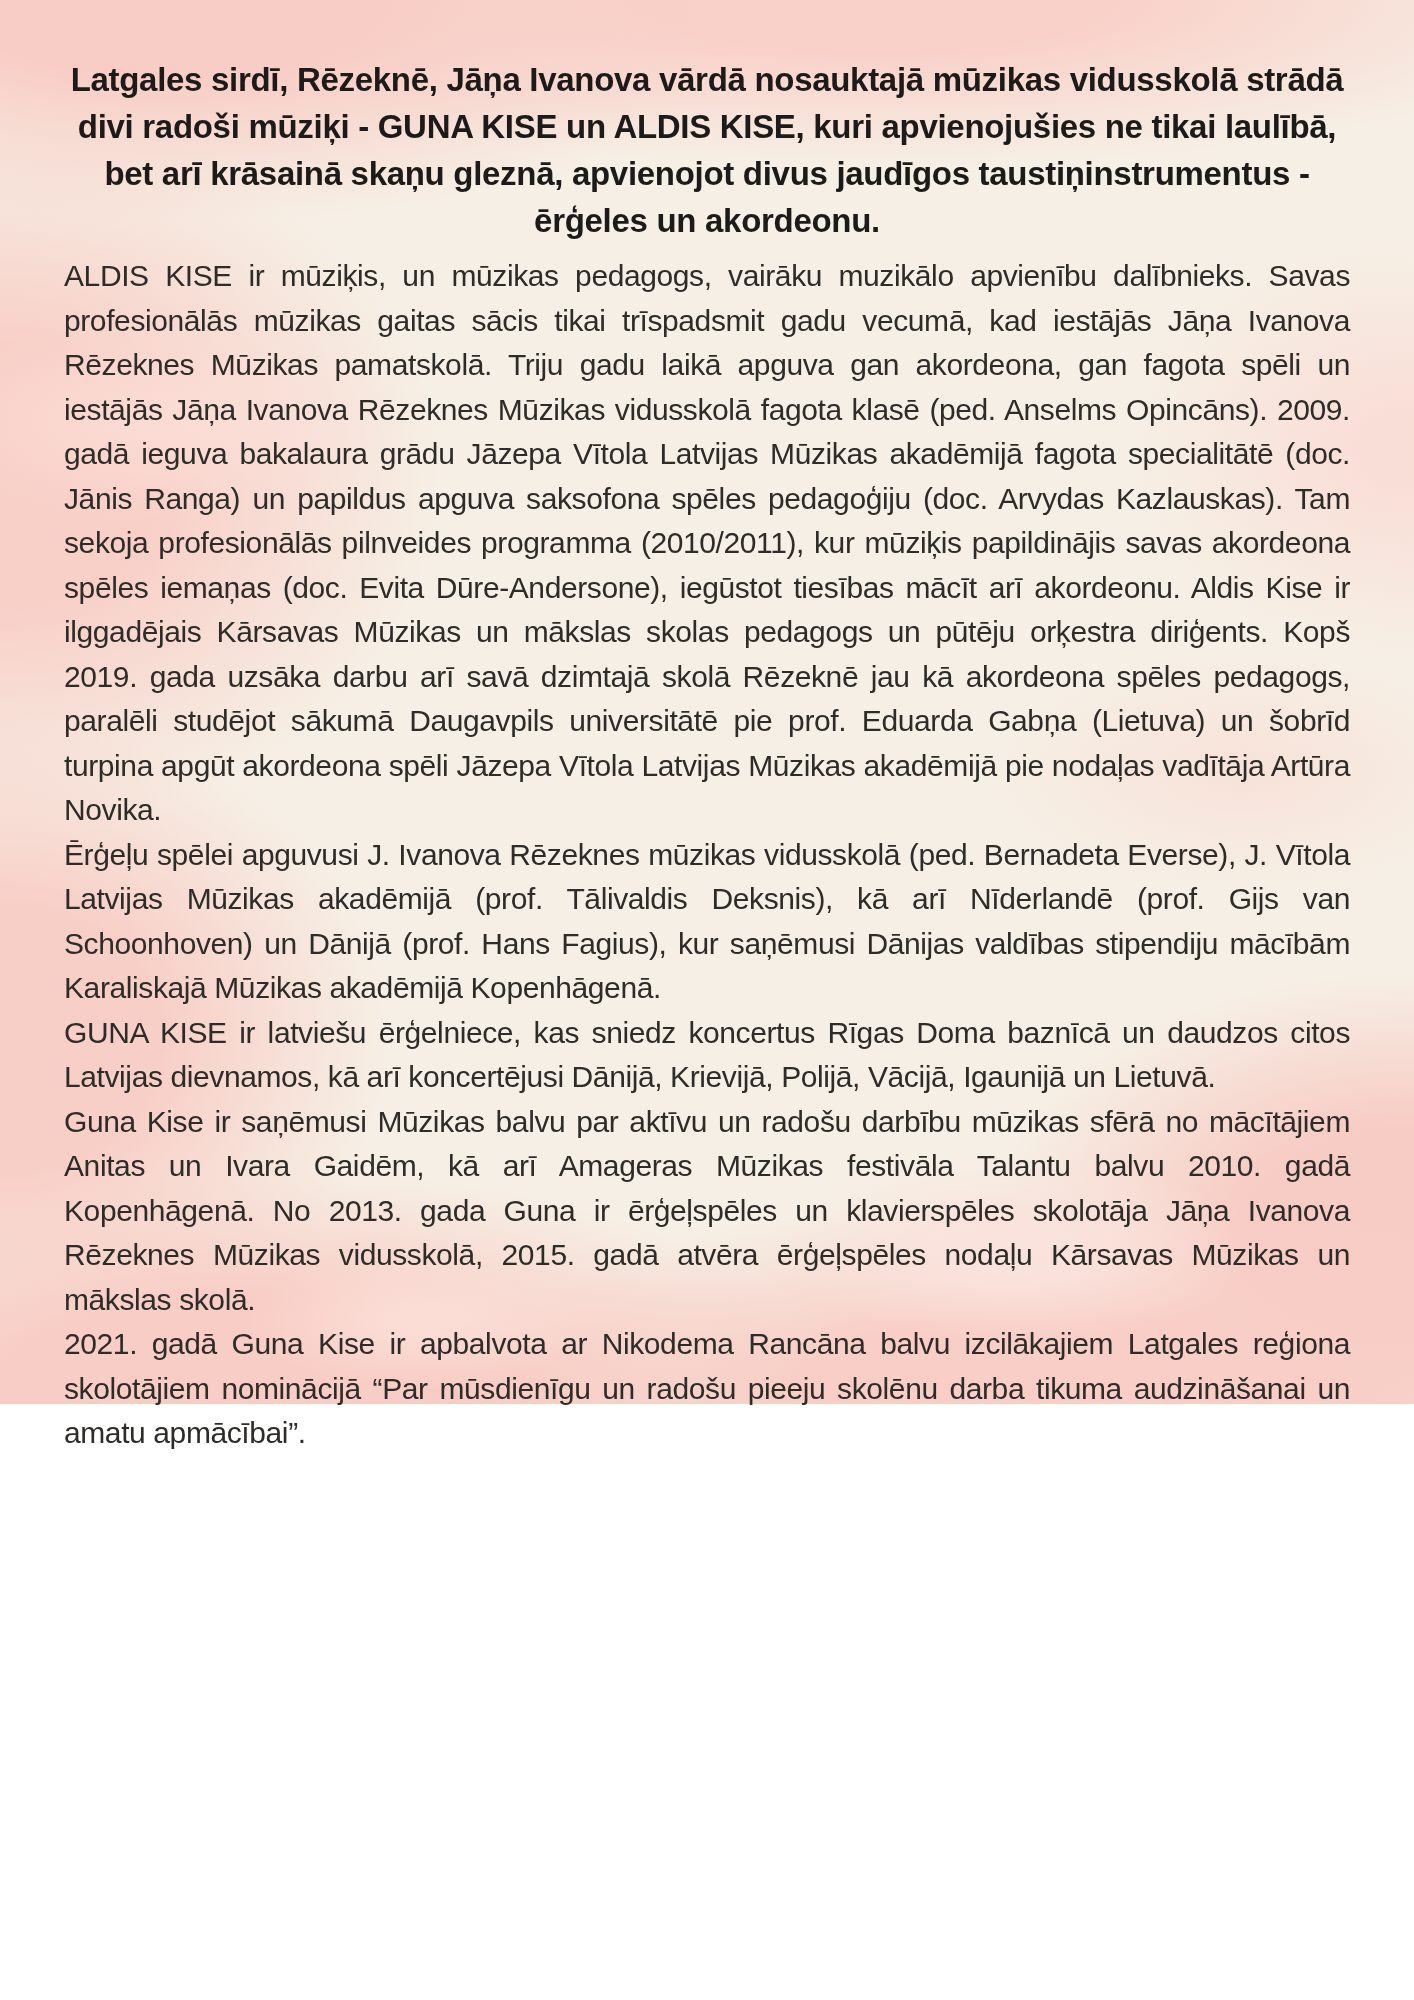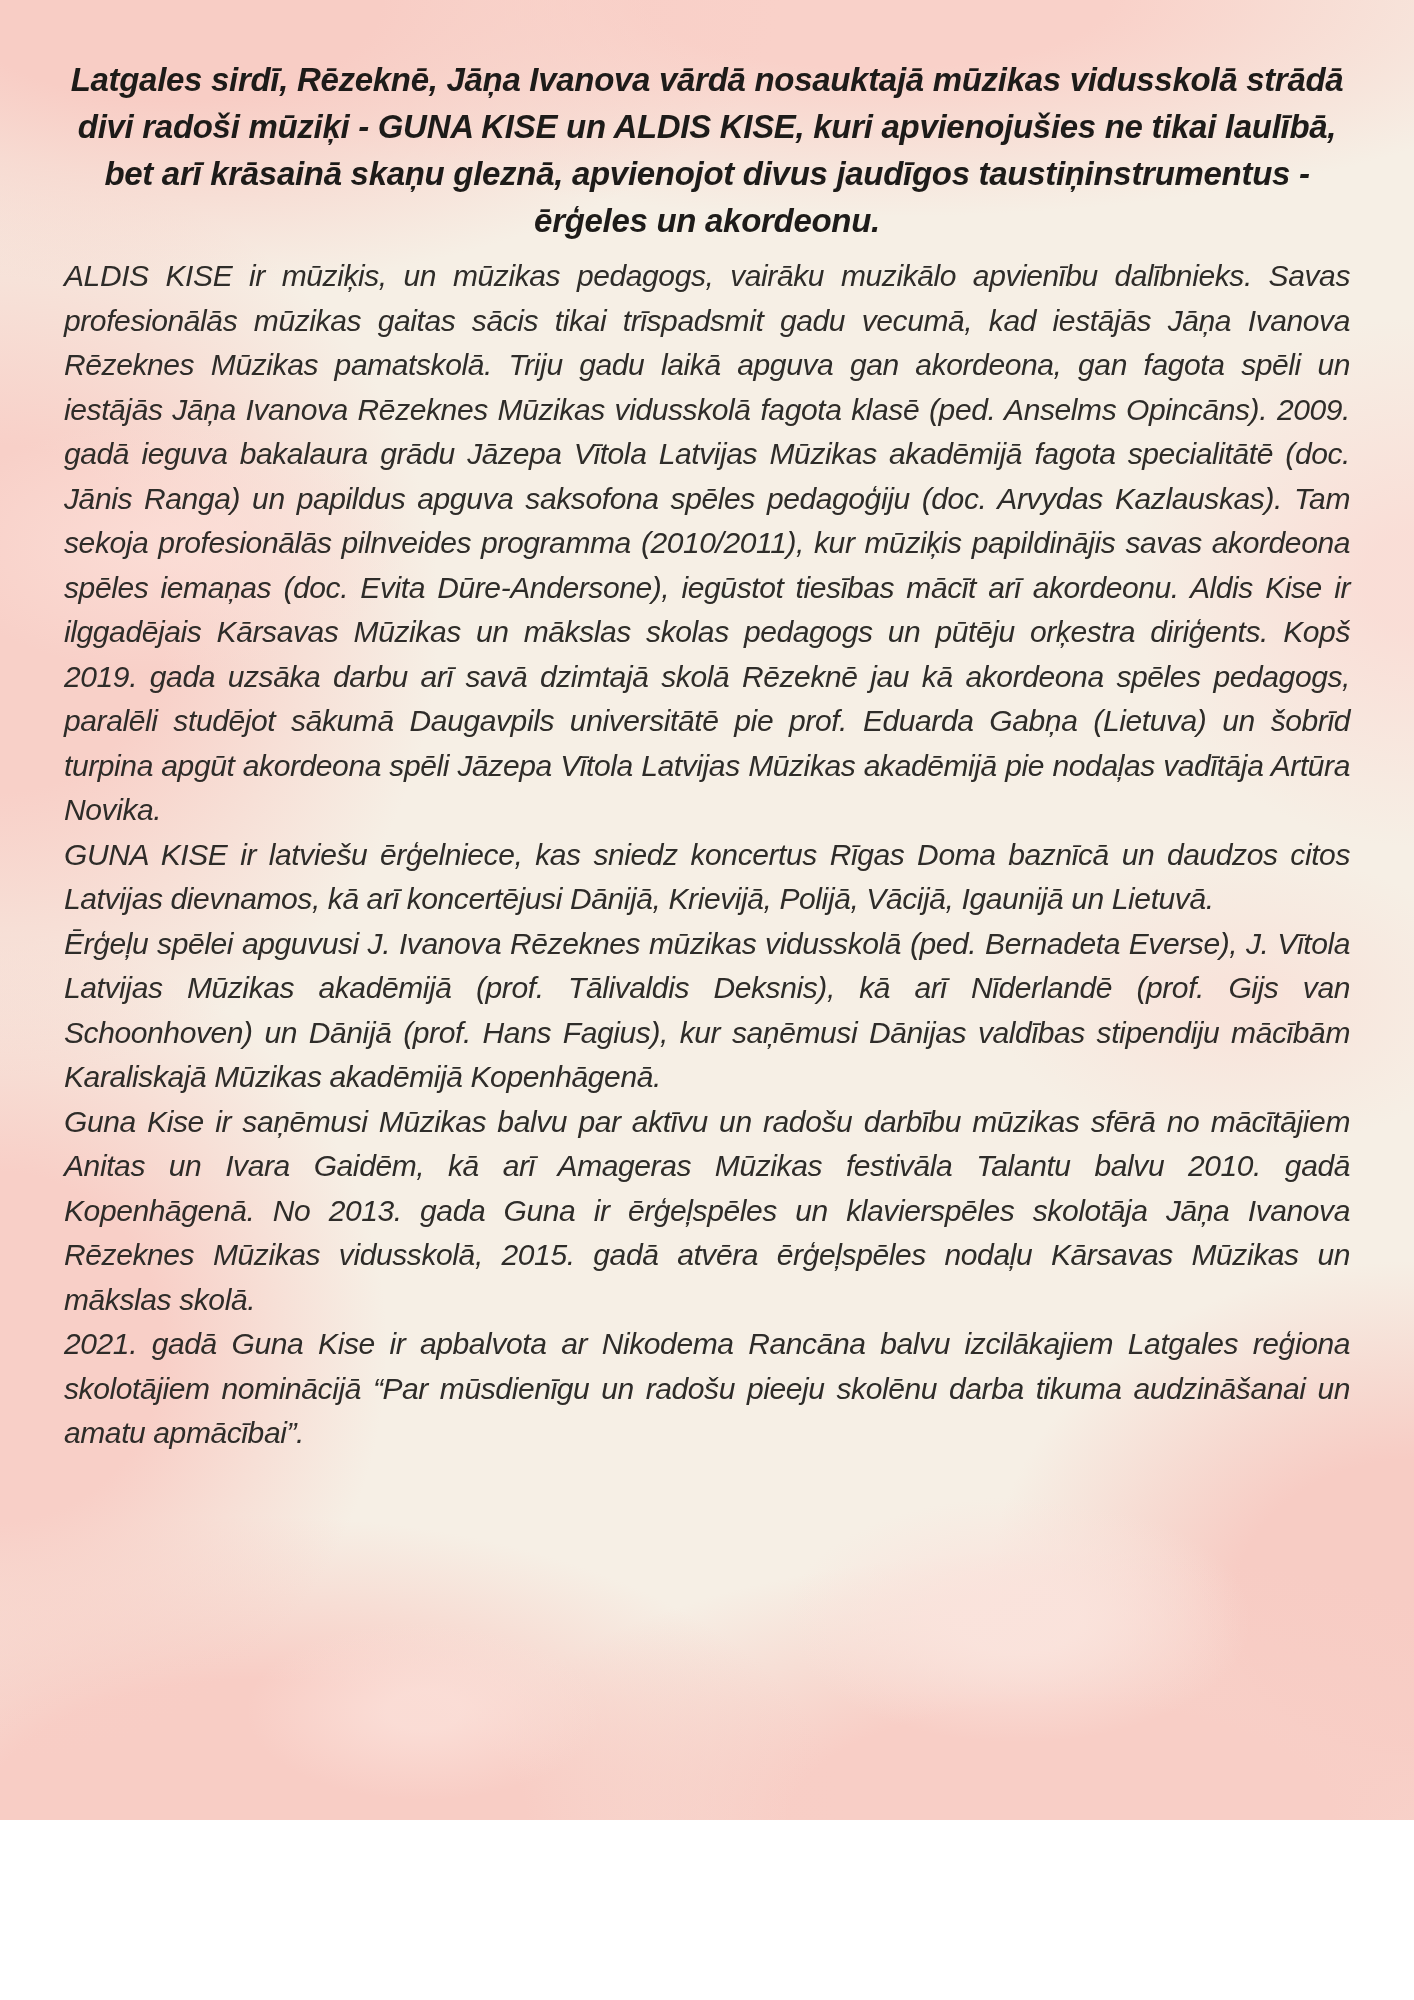--- a/index.html
+++ b/index.html
@@ -8,38 +8,37 @@
     width: 1414px;
     height: 2000px;
     overflow: hidden;
     font-family: "Liberation Sans", "DejaVu Sans", sans-serif;
   }
 
   
   .page {
     position: relative;
     width: 1414px;
-    height: 1820px;
+    height: 1404px;
     background-color: #f6efe5;
     background-image:
       
       radial-gradient(ellipse 22% 9% at 72% 89%, rgba(250,227,220,0.95) 20%, rgba(250,227,220,0) 75%),
       radial-gradient(ellipse 18% 7% at 30% 94%, rgba(251,224,217,0.8) 15%, rgba(251,224,217,0) 70%),
       radial-gradient(ellipse 24% 10% at 12% 30%, rgba(252,224,217,0.7) 10%, rgba(252,224,217,0) 70%),
       
       radial-gradient(ellipse 60% 22% at 12% 0%, #f8cdc5 25%, rgba(248,205,197,0) 72%),
       radial-gradient(ellipse 75% 17% at 62% 0%, #f9d1c9 22%, rgba(249,209,201,0) 70%),
       radial-gradient(ellipse 42% 34% at 0% 34%, #f8d0c8 28%, rgba(248,208,200,0) 74%),
       radial-gradient(ellipse 36% 30% at 0% 74%, #f8cfc7 32%, rgba(248,207,199,0) 76%),
       radial-gradient(ellipse 55% 22% at 18% 100%, #f8cdc5 35%, rgba(248,205,197,0) 76%),
       radial-gradient(ellipse 60% 20% at 75% 100%, #f8cec6 32%, rgba(248,206,198,0) 74%),
       radial-gradient(ellipse 42% 26% at 100% 88%, #f7ccc4 30%, rgba(247,204,196,0) 72%),
       radial-gradient(ellipse 30% 22% at 100% 32%, rgba(250,219,212,0.85) 12%, rgba(250,219,212,0) 66%),
       radial-gradient(ellipse 26% 12% at 88% 55%, rgba(250,216,208,0.5) 10%, rgba(250,216,208,0) 68%);
-    font-style: italic;
   }
 
   .content {
     position: absolute;
     left: 64px;
     top: 56px;
     width: 1286px;
   }
 
   .headline {
@@ -63,19 +62,19 @@
   }
 </style>
 </head>
 <body>
 
 <div class="page">
   <div class="content">
     <h1 class="headline">Latgales sirdī, Rēzeknē, Jāņa Ivanova vārdā nosauktajā mūzikas vidusskolā strādā divi radoši mūziķi - GUNA KISE un ALDIS KISE, kuri apvienojušies ne tikai laulībā, bet arī krāsainā skaņu gleznā, apvienojot divus jaudīgos taustiņinstrumentus - ērģeles un akordeonu.</h1>
     <div class="article-body" id="article-body">
         <p>ALDIS KISE ir mūziķis, un mūzikas pedagogs, vairāku muzikālo apvienību dalībnieks. Savas profesionālās mūzikas gaitas sācis tikai trīspadsmit gadu vecumā, kad iestājās Jāņa Ivanova Rēzeknes Mūzikas pamatskolā. Triju gadu laikā apguva gan akordeona, gan fagota spēli un iestājās Jāņa Ivanova Rēzeknes Mūzikas vidusskolā fagota klasē (ped. Anselms Opincāns). 2009. gadā ieguva bakalaura grādu Jāzepa Vītola Latvijas Mūzikas akadēmijā fagota specialitātē (doc. Jānis Ranga) un papildus apguva saksofona spēles pedagoģiju (doc. Arvydas Kazlauskas). Tam sekoja profesionālās pilnveides programma (2010/2011), kur mūziķis papildinājis savas akordeona spēles iemaņas (doc. Evita Dūre-Andersone), iegūstot tiesības mācīt arī akordeonu. Aldis Kise ir ilggadējais Kārsavas Mūzikas un mākslas skolas pedagogs un pūtēju orķestra diriģents. Kopš 2019. gada uzsāka darbu arī savā dzimtajā skolā Rēzeknē jau kā akordeona spēles pedagogs, paralēli studējot sākumā Daugavpils universitātē pie prof. Eduarda Gabņa (Lietuva) un šobrīd turpina apgūt akordeona spēli Jāzepa Vītola Latvijas Mūzikas akadēmijā pie nodaļas vadītāja Artūra Novika.</p>
+        <p>Ērģeļu spēlei apguvusi J. Ivanova Rēzeknes mūzikas vidusskolā (ped. Bernadeta Everse), J. Vītola Latvijas Mūzikas akadēmijā (prof. Tālivaldis Deksnis), kā arī Nīderlandē (prof. Gijs van Schoonhoven) un Dānijā (prof. Hans Fagius), kur saņēmusi Dānijas valdības stipendiju mācībām Karaliskajā Mūzikas akadēmijā Kopenhāgenā.</p>
         <p>GUNA KISE ir latviešu ērģelniece, kas sniedz koncertus Rīgas Doma baznīcā un daudzos citos Latvijas dievnamos, kā arī koncertējusi Dānijā, Krievijā, Polijā, Vācijā, Igaunijā un Lietuvā.</p>
-        <p>Ērģeļu spēlei apguvusi J. Ivanova Rēzeknes mūzikas vidusskolā (ped. Bernadeta Everse), J. Vītola Latvijas Mūzikas akadēmijā (prof. Tālivaldis Deksnis), kā arī Nīderlandē (prof. Gijs van Schoonhoven) un Dānijā (prof. Hans Fagius), kur saņēmusi Dānijas valdības stipendiju mācībām Karaliskajā Mūzikas akadēmijā Kopenhāgenā.</p>
         <p>Guna Kise ir saņēmusi Mūzikas balvu par aktīvu un radošu darbību mūzikas sfērā no mācītājiem Anitas un Ivara Gaidēm, kā arī Amageras Mūzikas festivāla Talantu balvu 2010. gadā Kopenhāgenā. No 2013. gada Guna ir ērģeļspēles un klavierspēles skolotāja Jāņa Ivanova Rēzeknes Mūzikas vidusskolā, 2015. gadā atvēra ērģeļspēles nodaļu Kārsavas Mūzikas un mākslas skolā.</p>
         <p>2021. gadā Guna Kise ir apbalvota ar Nikodema Rancāna balvu izcilākajiem Latgales reģiona skolotājiem nominācijā “Par mūsdienīgu un radošu pieeju skolēnu darba tikuma audzināšanai un amatu apmācībai”.</p>
       </div>
   </div>
 </div>
 
 </body></html>

